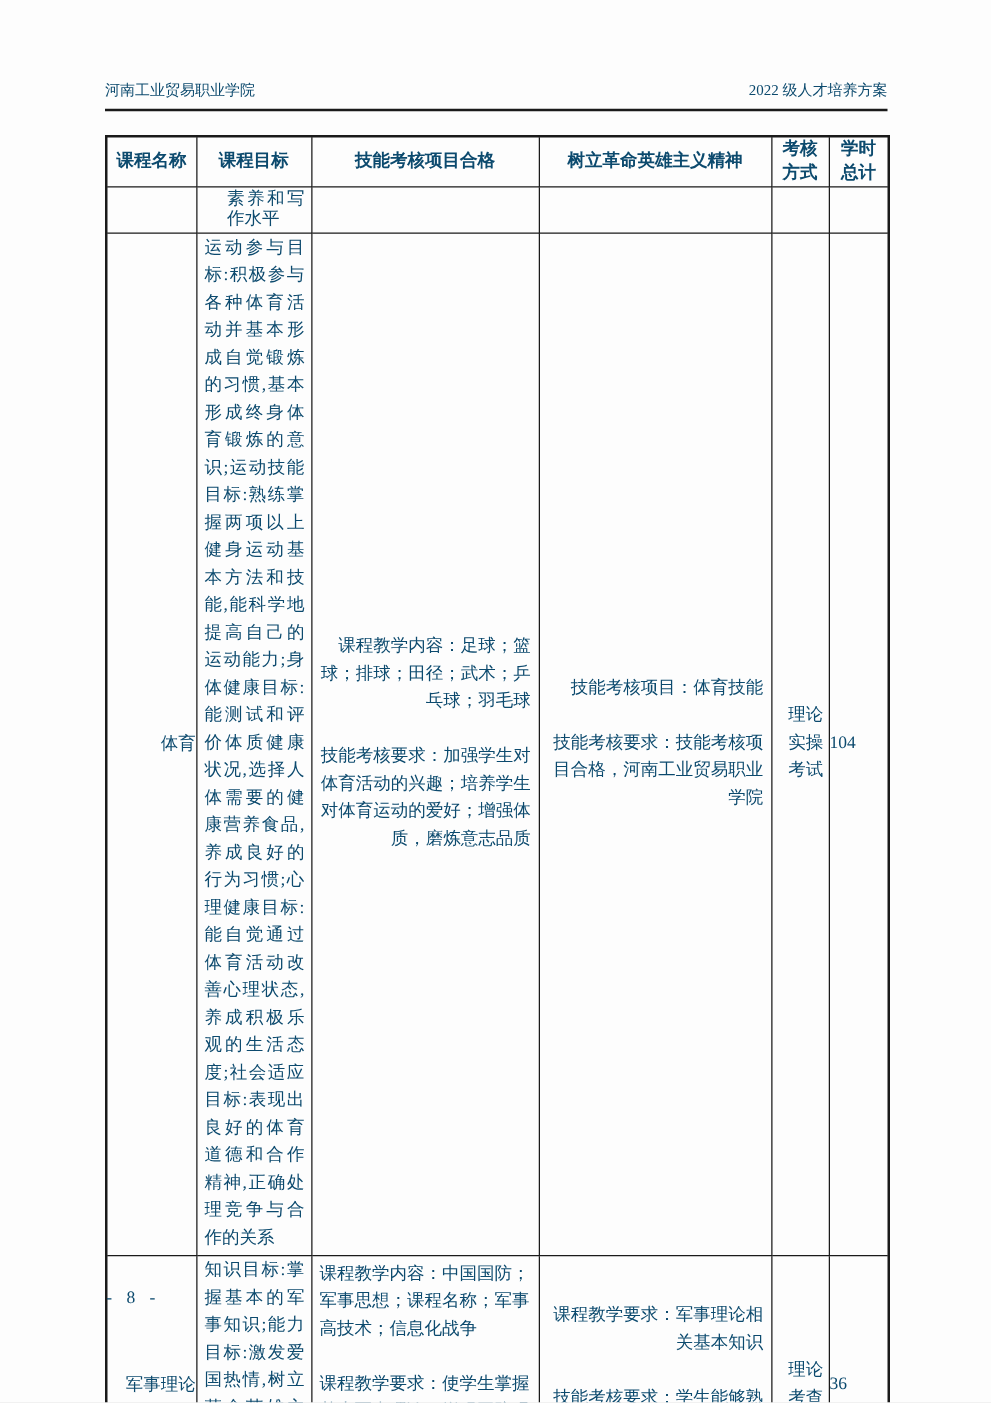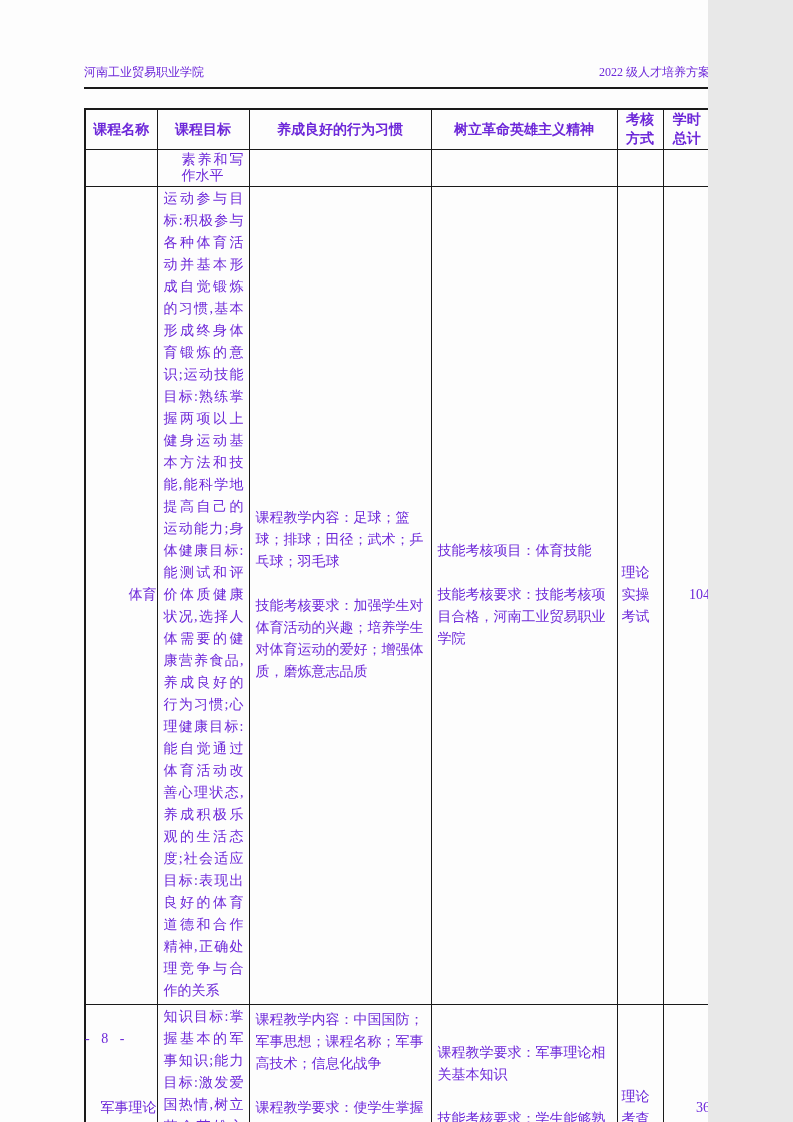--- a/index.html
+++ b/index.html
@@ -1,23 +1,23 @@
 <!DOCTYPE html>
 <html><head>
 <meta charset="utf-8">
 <style>
   * { margin: 0; padding: 0; box-sizing: border-box; }
   html, body { background: #e8e8e8; }
   .page {
     position: relative;
-    width: 708px;
+    width: 793px;
     height: 1122px;
     background: #fdfdfd;
     font-family: "Liberation Serif", "DejaVu Serif", serif;
-    color: #6d28d9;
+    color: #0c4a6e;
     overflow: hidden;
   }
   .content {
     position: absolute;
     left: 84px;
     top: 64px;
     width: 626px;
   }
   .page-header {
     display: flex;
@@ -65,31 +65,31 @@
     text-align: justify;
     padding: 1px 5px 2px 6px;
     line-height: 22px;
   }
   td.objectives.tight { line-height: 16px; padding-top: 2px; padding-left: 24px; }
   td.teach, td.skill {
     padding: 4px 6px;
     line-height: 22px;
     text-align: left;
   }
-  td.teach.v-mid, td.skill.v-mid { vertical-align: middle; }
+  td.teach.v-mid, td.skill.v-mid { vertical-align: middle; text-align: right; }
   td.teach.v-top, td.skill.v-top { vertical-align: top; }
   td.teach p + p, td.skill p + p { margin-top: 22px; }
   td.method {
-    text-align: left;
+    text-align: right;
     vertical-align: middle;
     line-height: 22px;
     padding: 0 4px;
   }
   td.hours {
-    text-align: right;
+    text-align: left;
     vertical-align: middle;
     font-family: Liberation Serif, serif;
   }
   .page-footer {
     position: absolute;
     left: 85px;
     top: 1031px;
     font-size: 14px;
     letter-spacing: 4px;
   }
@@ -116,21 +116,21 @@
       </colgroup>
       <thead>
         <tr>
           <th>
             <div>课程名称</div>
           </th>
           <th>
             <div>课程目标</div>
           </th>
           <th>
-            <div>养成良好的行为习惯</div>
+            <div>技能考核项目合格</div>
           </th>
           <th>
             <div>树立革命英雄主义精神</div>
           </th>
           <th>
             <div>考核</div>
             <div>方式</div>
           </th>
           <th>
             <div>学时</div>

